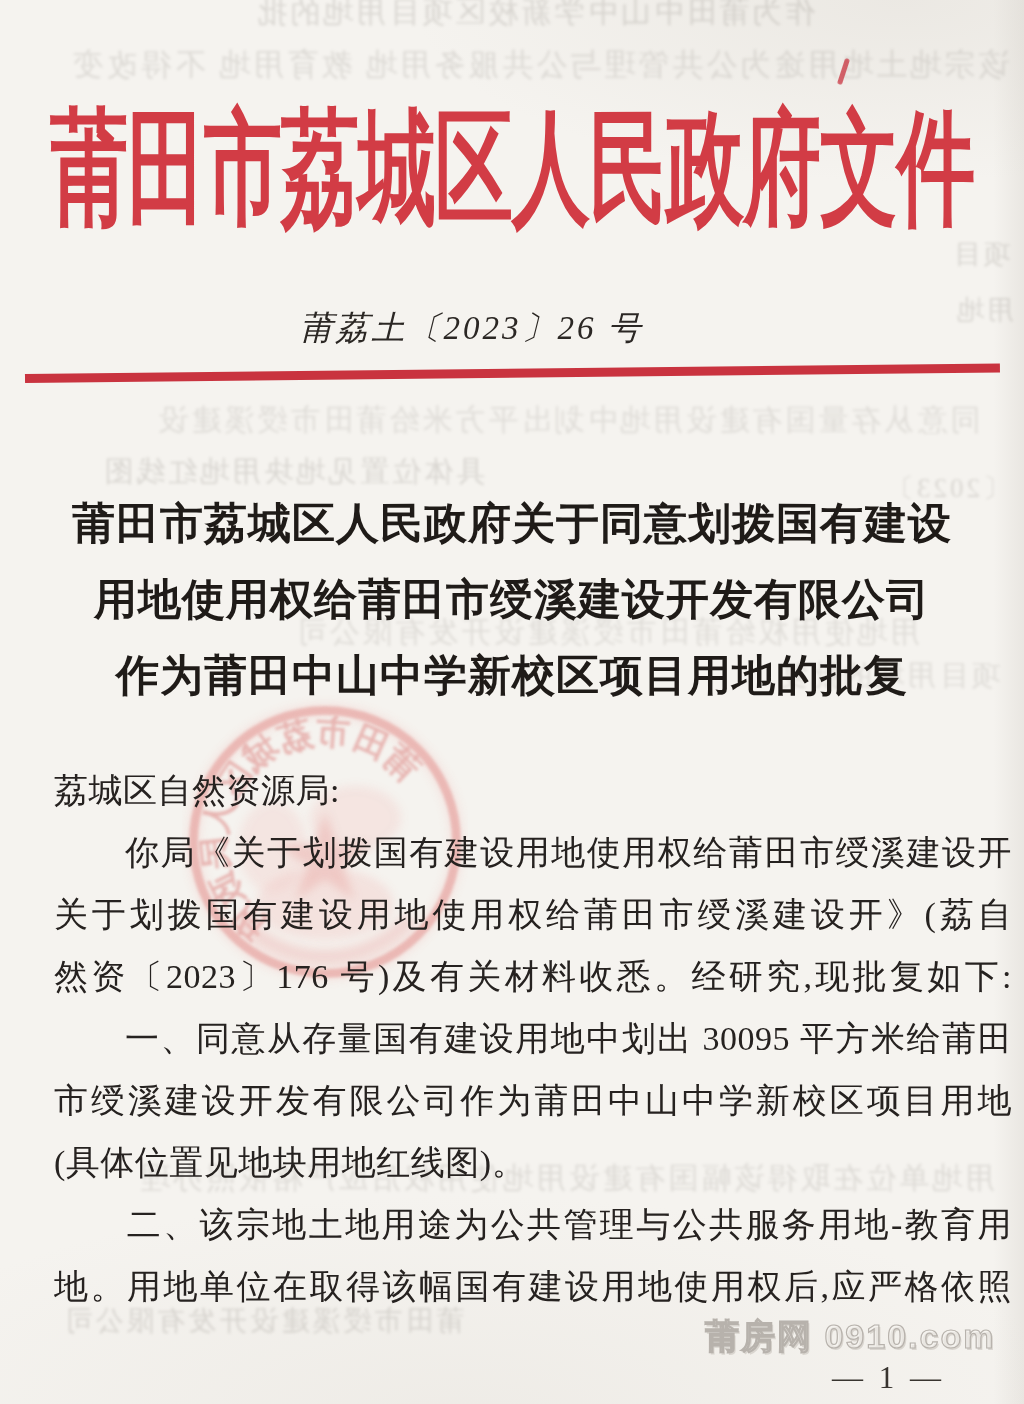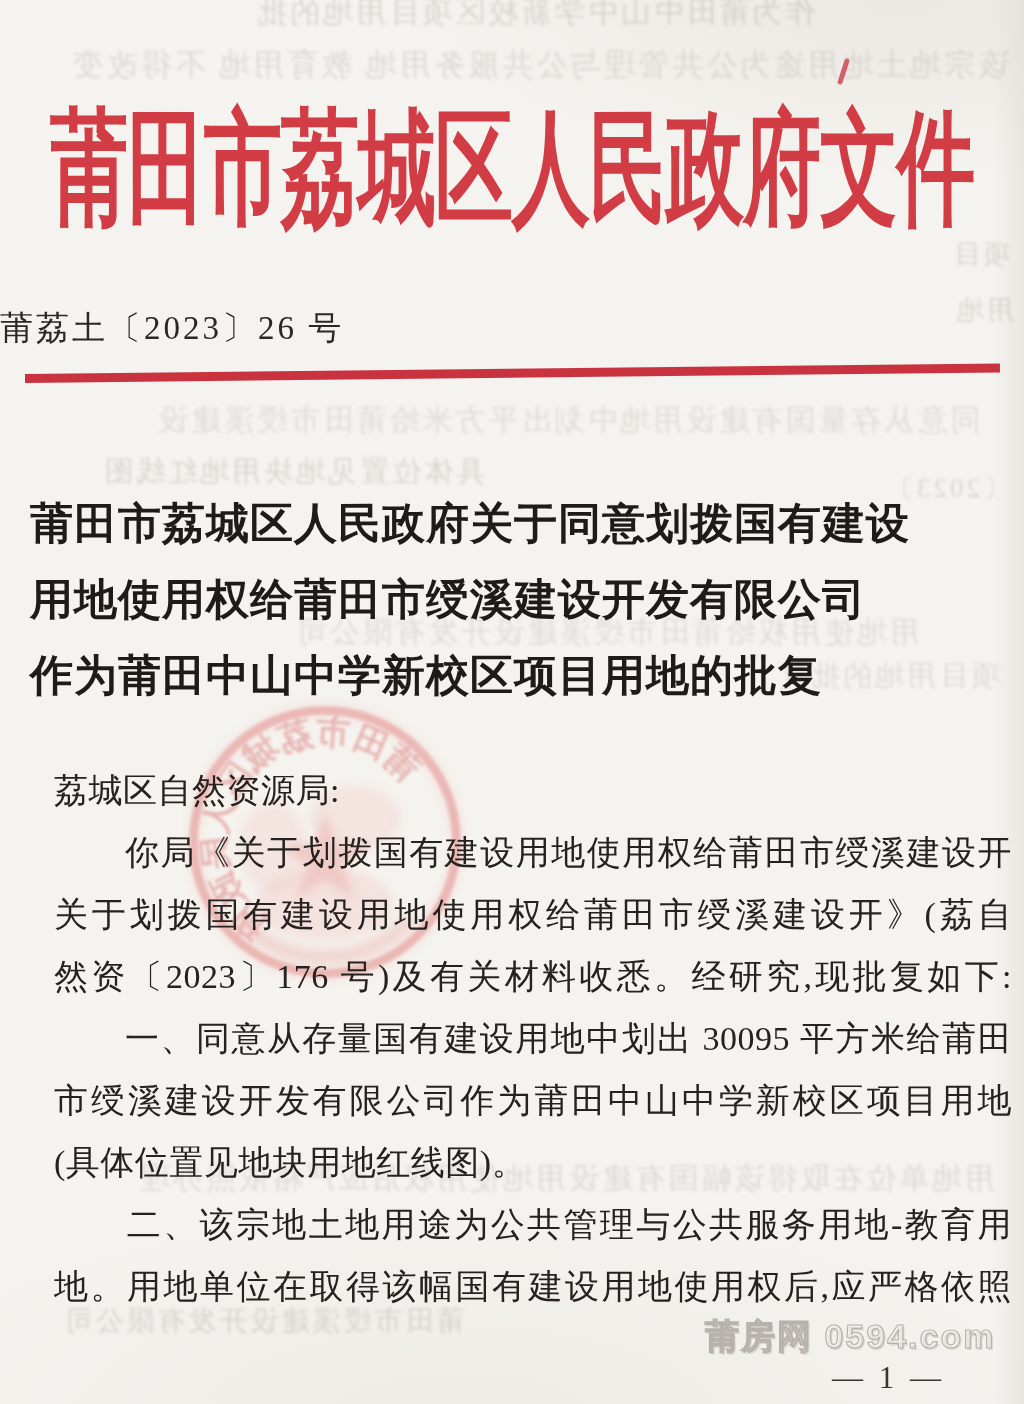--- a/index.html
+++ b/index.html
@@ -17,33 +17,33 @@
     position:absolute;color:var(--bleed_gray,#8a857e);opacity:.26;
     transform:scaleX(-1);filter:blur(1.6px);letter-spacing:3px;
     white-space:nowrap;overflow:hidden;pointer-events:none;
   }
   .header-title{
     position:absolute;top:86px;left:0;width:1024px;text-align:center;
     font-size:78px;font-weight:bold;letter-spacing:-1px;color:var(--header_red,#d23c45);
     transform:scaleY(1.6);transform-origin:center top;white-space:nowrap;
   }
   .doc-number{
-    position:absolute;top:306px;left:0;width:943px;text-align:left;
-    font-size:33px;letter-spacing:3px;color:var(--ink,#2b2724);
+    position:absolute;top:306px;left:0;width:943px;text-align:center;
+    font-size:33px;letter-spacing:3px;color:var(--ink,#2b2724);font-style:italic;
   }
   .red-rule{
     position:absolute;top:374px;left:25px;width:975px;height:9px;
     background:var(--rule_red,#c9333f);transform:rotate(-0.62deg);transform-origin:left center;
   }
   .red-mark{
     position:absolute;top:58px;left:841px;width:5px;height:27px;border-radius:3px;
     background:var(--rule_red,#c9333f);opacity:.75;transform:rotate(18deg);filter:blur(.4px);
   }
   .doc-title{
-    position:absolute;top:486px;left:30px;width:964px;
+    position:absolute;top:486px;left:30px;width:964px;text-align:center;
     font-weight:900;font-size:43px;line-height:76px;letter-spacing:1px;color:#1f1b18;
   }
   .body-text{
     position:absolute;top:760px;left:33px;width:958px;
     font-size:34px;line-height:62px;letter-spacing:.5px;color:#262220;margin-left:21px;
   }
   .bodyline{height:62px;text-align:justify;}
   .seal{position:absolute;left:182px;top:694px;width:286px;height:296px;opacity:.8;pointer-events:none;}
   .watermark{
     position:absolute;top:1314px;left:705px;font-weight:bold;font-size:34px;letter-spacing:2px;
@@ -117,17 +117,17 @@
       <div class="bodyline" style="text-align-last: justify;">　　你局《关于划拨国有建设用地使用权给莆田市绶溪建设开</div>
       <div class="bodyline" style="text-align-last: justify;">关于划拨国有建设用地使用权给莆田市绶溪建设开》(荔自</div>
       <div class="bodyline" style="text-align-last: justify;">然资〔2023〕176 号)及有关材料收悉。经研究,现批复如下:</div>
       <div class="bodyline" style="text-align-last: justify;">　　一、同意从存量国有建设用地中划出 30095 平方米给莆田</div>
       <div class="bodyline" style="text-align-last: justify;">市绶溪建设开发有限公司作为莆田中山中学新校区项目用地</div>
       <div class="bodyline">(具体位置见地块用地红线图)。</div>
       <div class="bodyline" style="text-align-last: justify;">　　二、该宗地土地用途为公共管理与公共服务用地-教育用</div>
       <div class="bodyline" style="text-align-last: justify;">地。用地单位在取得该幅国有建设用地使用权后,应严格依照</div>
     </div>
 
-  <div class="watermark">莆房网 0594.com</div>
+  <div class="watermark">莆房网 0910.com</div>
 
   <div class="page-number">— 1 —</div>
 
 </div>
 
 </body></html>

